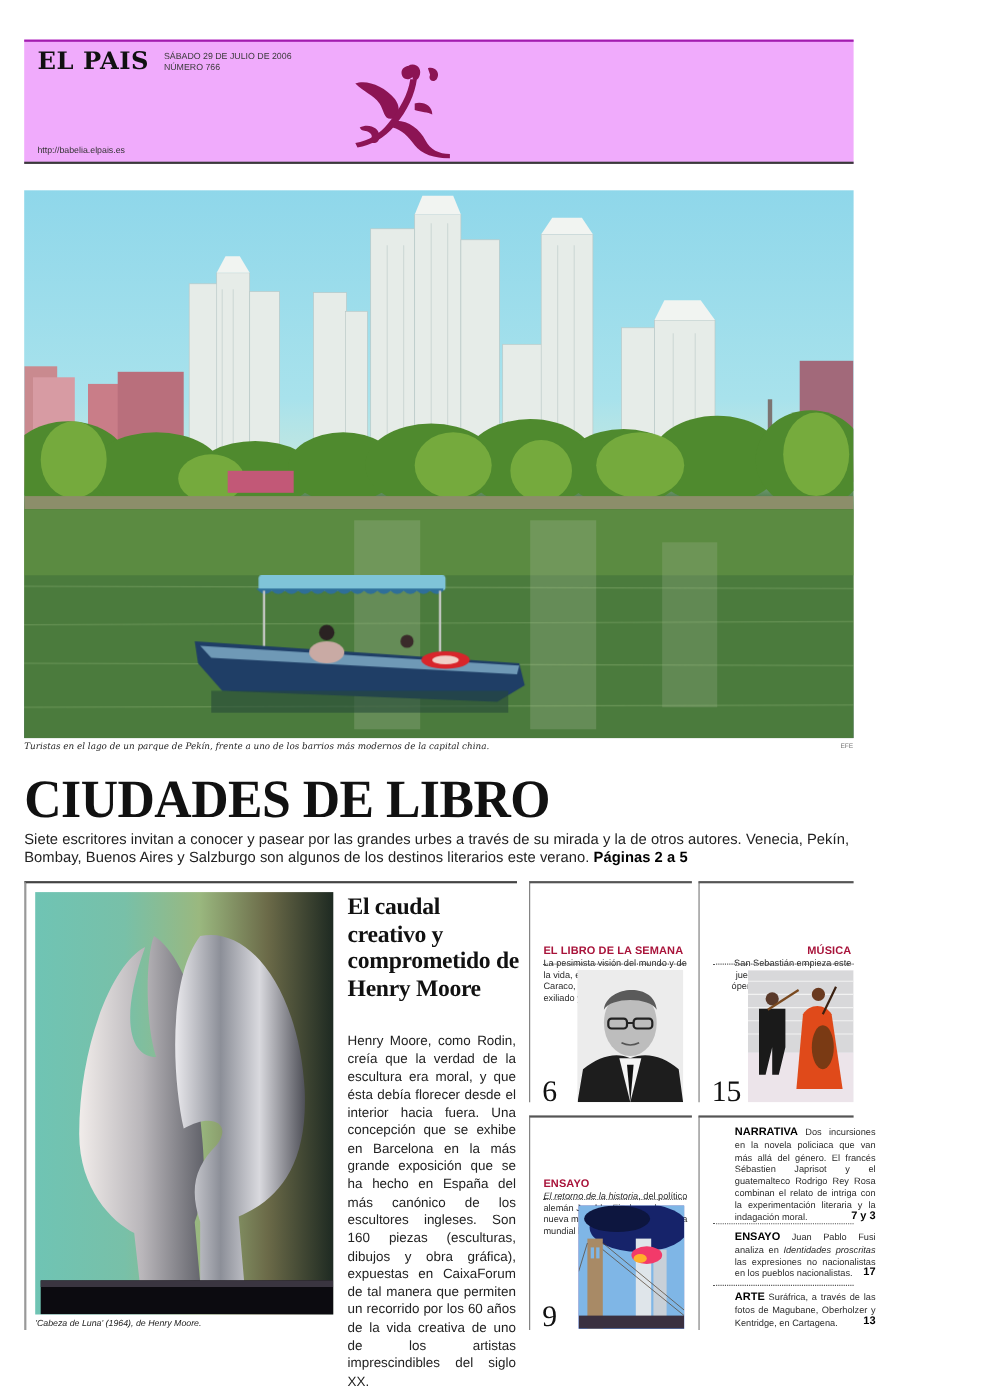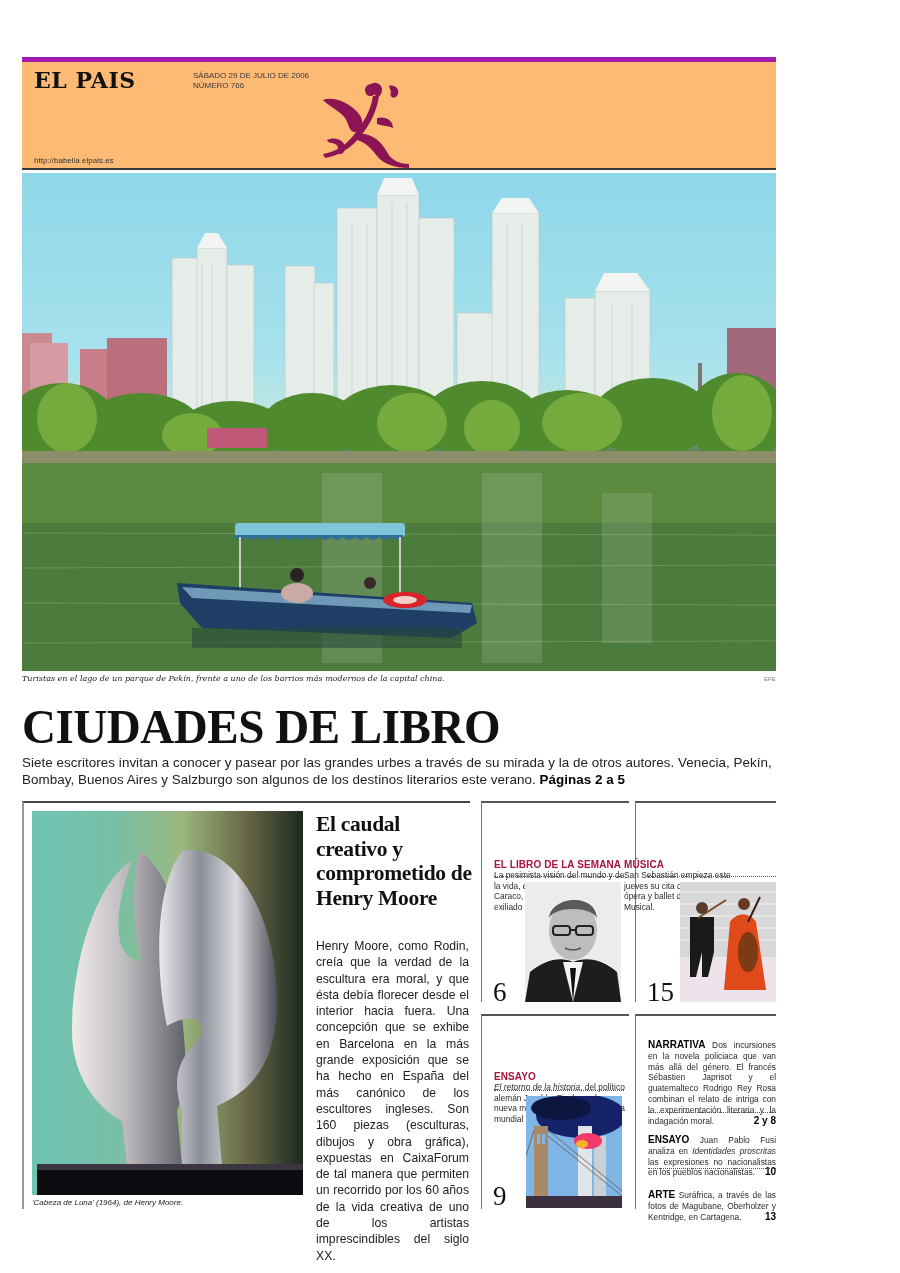--- a/index.html
+++ b/index.html
@@ -1,25 +1,25 @@
 <!DOCTYPE html>
 <html><head>
 <meta charset="utf-8">
 <style>
   * { box-sizing: border-box; margin: 0; padding: 0; }
   html, body { width: 900px; height: 1273px; background: #ffffff; overflow: hidden; }
   body { position: relative; font-family: "Liberation Sans", sans-serif; color: #1a1a1a; }
 
   
   .masthead {
-    position: absolute; left: 22px; top: 57px; width: 754px; height: 113px;
-    background: #fdba74; border-top: 5px solid #a21caf; border-bottom: 2px solid #3a3a3a;
+    position: absolute; left: 22px; top: 36px; width: 754px; height: 113px;
+    background: #f0abfc; border-top: 2px solid #a21caf; border-bottom: 2px solid #3a3a3a;
   }
   .elpais { position: absolute; left: 12px; top: 5px; font-family: "DejaVu Serif", serif; font-weight: bold; font-size: 22px; letter-spacing: 0.5px; color: #111; }
-  .dateline { position: absolute; left: 127px; top: 9px; font-size: 8px; line-height: 10px; color: #3a3a3a; margin-left: 44px; }
+  .dateline { position: absolute; left: 127px; top: 9px; font-size: 8px; line-height: 10px; color: #3a3a3a; }
   .url { position: absolute; left: 12px; top: 94px; font-size: 8px; color: #333; }
   .babelia-logo { position: absolute; left: 297px; top: 18px; width: 95px; height: 88px; }
   .babelia-word {
     position: absolute; left: 393px; top: 3px; font-family: "Liberation Serif", "DejaVu Serif", serif;
     font-size: 100px; line-height: 108px; color: #6a5c55; letter-spacing: -1px;
   }
 
   
   .hero { position: absolute; left: 22px; top: 173px; width: 754px; height: 498px; overflow: hidden;
     background: linear-gradient(180deg, #8fd7ea 0%, #a8e2ec 38%, #bfe6e2 48%, #3c6a2e 58%, #5a8a45 68%, #4f7a3f 78%, #3e6e3a 90%, #2c5a36 100%);
@@ -45,21 +45,21 @@
 
   
   .card { position: absolute; border-top: 2px solid #555; border-left: 1px solid #777; }
   .card-inner { position: absolute; }
   .kicker { font-weight: bold; font-size: 10px; color: #a8133a; letter-spacing: 0.1px; margin-top: 48px; }
   .card-text { font-size: 8.4px; line-height: 10.6px; color: #2a2a2a; }
   .dots { position: absolute; height: 0; border-top: 1px dotted #555; }
   .num { position: absolute; font-family: "Liberation Serif", serif; font-size: 27px; line-height: 28px; color: #111; }
   .thumb { position: absolute; overflow: hidden; }
 
-  .brief { position: absolute; left: 648px; width: 128px; font-size: 8.4px; line-height: 10.8px; color: #2a2a2a; text-align: justify; margin-top: 16px; }
+  .brief { position: absolute; left: 668px; width: 128px; font-size: 8.4px; line-height: 10.8px; color: #2a2a2a; text-align: justify; }
   .brief b.k { font-weight: bold; font-size: 10px; color: #000; }
   .brief .pn { font-weight: bold; font-size: 10px; color: #000; float: right; }
 </style>
 </head>
 <body>
 
 <header class="masthead">
   <div class="elpais">EL PAIS</div>
   <div class="dateline">
     <div>SÁBADO 29 DE JULIO DE 2006</div>
@@ -227,21 +227,21 @@
     <path d="M24 36 C26 14 70 10 72 36 C66 24 30 24 24 36 Z" fill="#5a5a5a"></path>
     <rect x="28" y="44" width="17" height="9" rx="3" fill="none" stroke="#222" stroke-width="2"></rect>
     <rect x="51" y="44" width="17" height="9" rx="3" fill="none" stroke="#222" stroke-width="2"></rect>
     <line x1="45" y1="48" x2="51" y2="48" stroke="#222" stroke-width="2"></line>
     <path d="M40 66 Q48 70 56 66" stroke="#555" stroke-width="1.5" fill="none"></path>
   </svg>
 </div>
 <div class="num" style="left:493px; top:978px;">6</div>
 
 <section class="card" style="left:635px; top:801px; width:141px; height:201px;"></section>
-<div class="card-inner" style="left:624px; top:811px; width:126px;">
+<div class="card-inner" style="left:648px; top:811px; width:126px;text-align:right;">
   <div class="kicker">MÚSICA</div>
   <div class="card-text">San Sebastián empieza este jueves su cita de conciertos, ópera y ballet de la Quincena Musical.</div>
 </div>
 <div class="dots" style="left:648px; top:876px; width:128px;"></div>
 <div class="thumb" style="left:680px; top:882px; width:96px; height:120px; background:#f2f0f3;">
   <svg width="96" height="120" viewBox="0 0 96 120">
     <rect width="96" height="75" fill="#d8d8da"></rect>
     <g stroke="#f2f2f2" stroke-width="1">
         <line x1="0" y1="10" x2="96" y2="10"></line>
         <line x1="0" y1="22" x2="96" y2="22"></line>
@@ -287,28 +287,28 @@
     <rect y="100" width="96" height="12" fill="#3a3040"></rect>
   </svg>
 </div>
 <div class="num" style="left:493px; top:1182px;">9</div>
 
 <section class="card" style="left:635px; top:1014px; width:141px; height:195px;"></section>
 
 <div class="brief" style="top:1024px;">
   <b class="k">NARRATIVA</b>
   <span>Dos incursiones en la novela policiaca que van más allá del género. El francés Sébastien Japrisot y el guatemalteco Rodrigo Rey Rosa combinan el relato de intriga con la experimentación literaria y la indagación moral.</span>
-  <span class="pn">2 y 8</span>
+  <span class="pn">7 y 3</span>
 </div>
 <div class="dots" style="left:648px; top:1112px; width:128px;"></div>
 
 <div class="brief" style="top:1119px;">
   <b class="k">ENSAYO</b>
   <span>Juan Pablo Fusi analiza en </span><i>Identidades proscritas</i><span> las expresiones no nacionalistas en los pueblos nacionalistas.</span>
-  <span class="pn">10</span>
+  <span class="pn">17</span>
 </div>
 <div class="dots" style="left:648px; top:1168px; width:128px;"></div>
 
 <div class="brief" style="top:1174px;">
   <b class="k">ARTE</b>
   <span>Suráfrica, a través de las fotos de Magubane, Oberholzer y Kentridge, en Cartagena.</span>
   <span class="pn">13</span>
 </div>
 
 </body></html>

